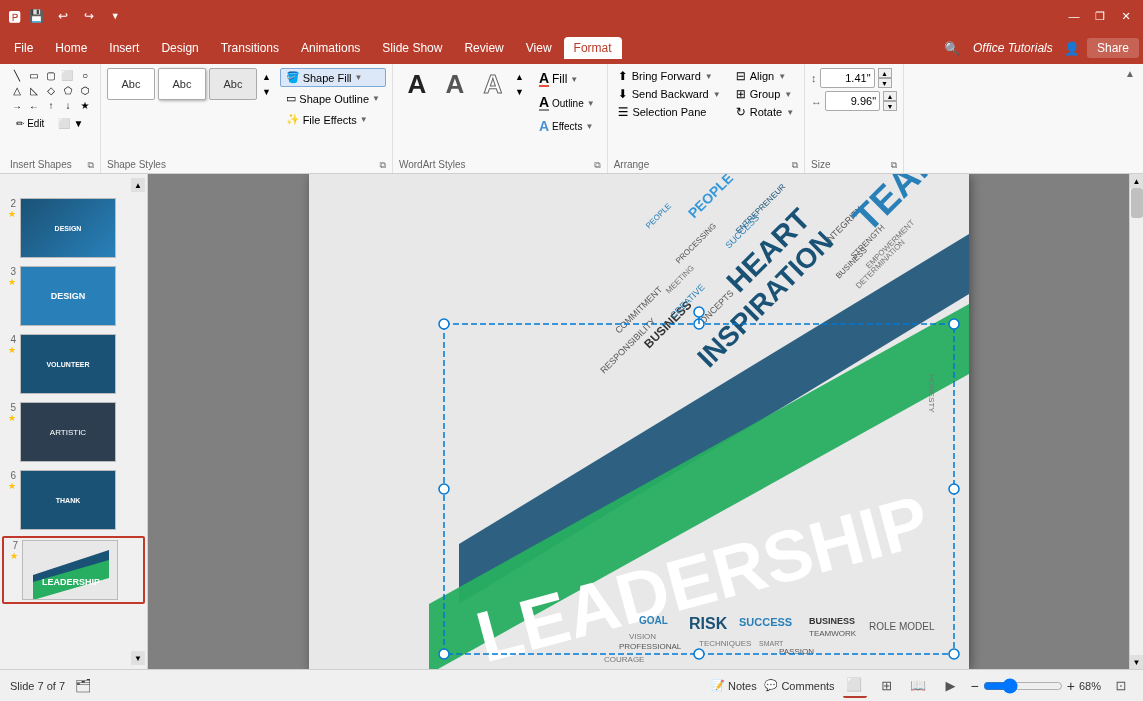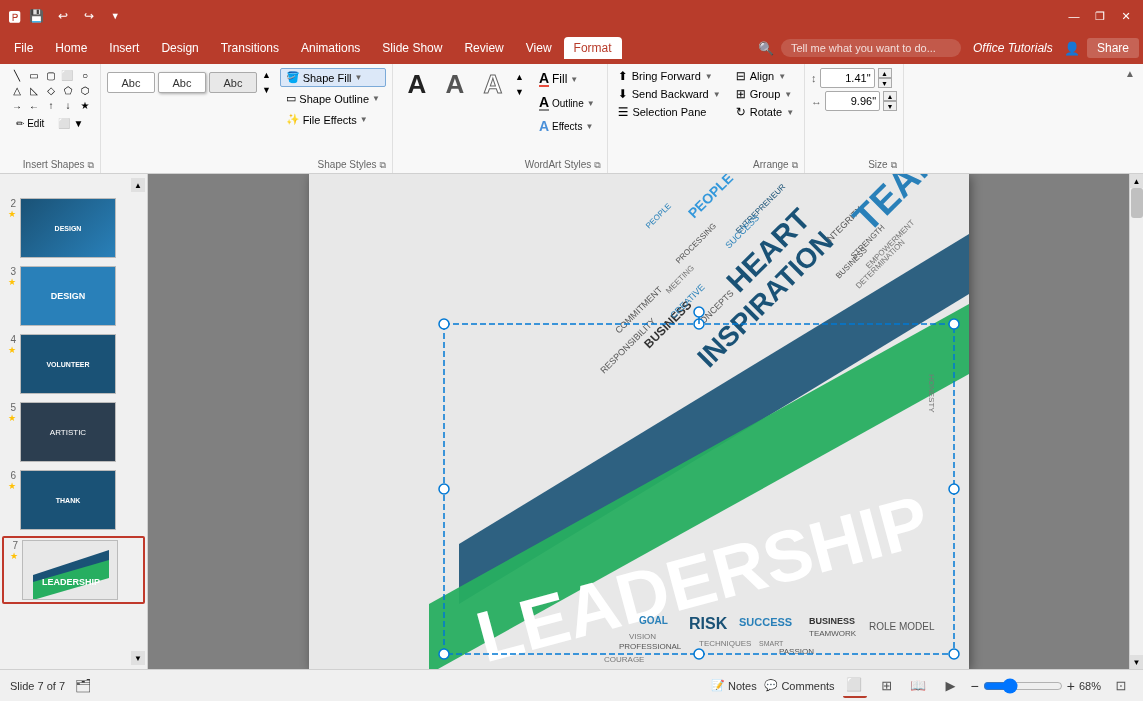--- a/index.html
+++ b/index.html
@@ -90,21 +90,21 @@
       border-right: 1px solid #e0e0e0;
       min-width: fit-content;
     }
     .ribbon-group:last-child { border-right: none; }
     .ribbon-group-label {
       font-size: 10px;
       color: #666;
       margin-top: auto;
       padding: 2px 0 3px 0;
       width: 100%;
-      text-align: right;
+      text-align: left;
     }
     .ribbon-group-content {
       display: flex;
       align-items: flex-start;
       gap: 3px;
       flex: 1;
     }
     .ribbon-btn-small {
       display: flex;
       align-items: center;
@@ -124,21 +124,21 @@
       grid-template-columns: repeat(5, 16px);
       grid-template-rows: repeat(3, 14px);
       gap: 1px;
       align-items: center;
     }
     .shape-icon { width: 14px; height: 14px; display: flex; align-items: center; justify-content: center; font-size: 10px; cursor: pointer; }
 
     
     .style-box {
       width: 48px;
-      height: 21px;
+      height: 32px;
       border: 1px solid #aaa;
       border-radius: 2px;
       display: flex;
       align-items: center;
       justify-content: center;
       font-size: 10px;
       cursor: pointer;
       background: white;
       font-family: 'Segoe UI', sans-serif;
       font-size: 11px;
@@ -328,21 +328,20 @@
   <div class="menu-item">Insert</div>
   <div class="menu-item">Design</div>
   <div class="menu-item">Transitions</div>
   <div class="menu-item">Animations</div>
   <div class="menu-item">Slide Show</div>
   <div class="menu-item">Review</div>
   <div class="menu-item">View</div>
   <div class="menu-item active-tab">Format</div>
   <div class="menu-right">
     <span style="color:white;font-size:13px;">🔍</span>
-    <input class="tell-me-input" type="text" placeholder="Tell me what you want to do..." style="">
     <span class="office-tutorials-btn">Office Tutorials</span>
     <span style="color:white;font-size:13px;">👤</span>
     <button class="share-btn">Share</button>
   </div>
 </div>
 
 <div id="ribbon">
 
   <div class="ribbon-group">
     <div class="ribbon-group-content">

